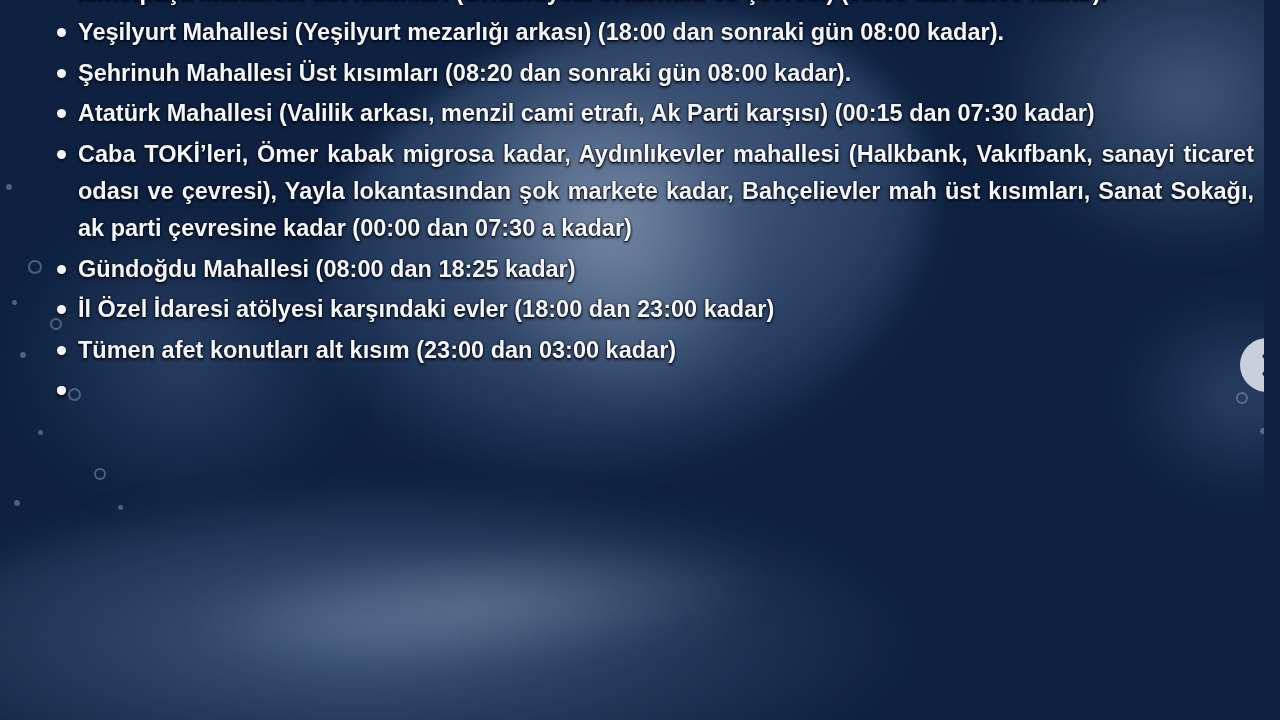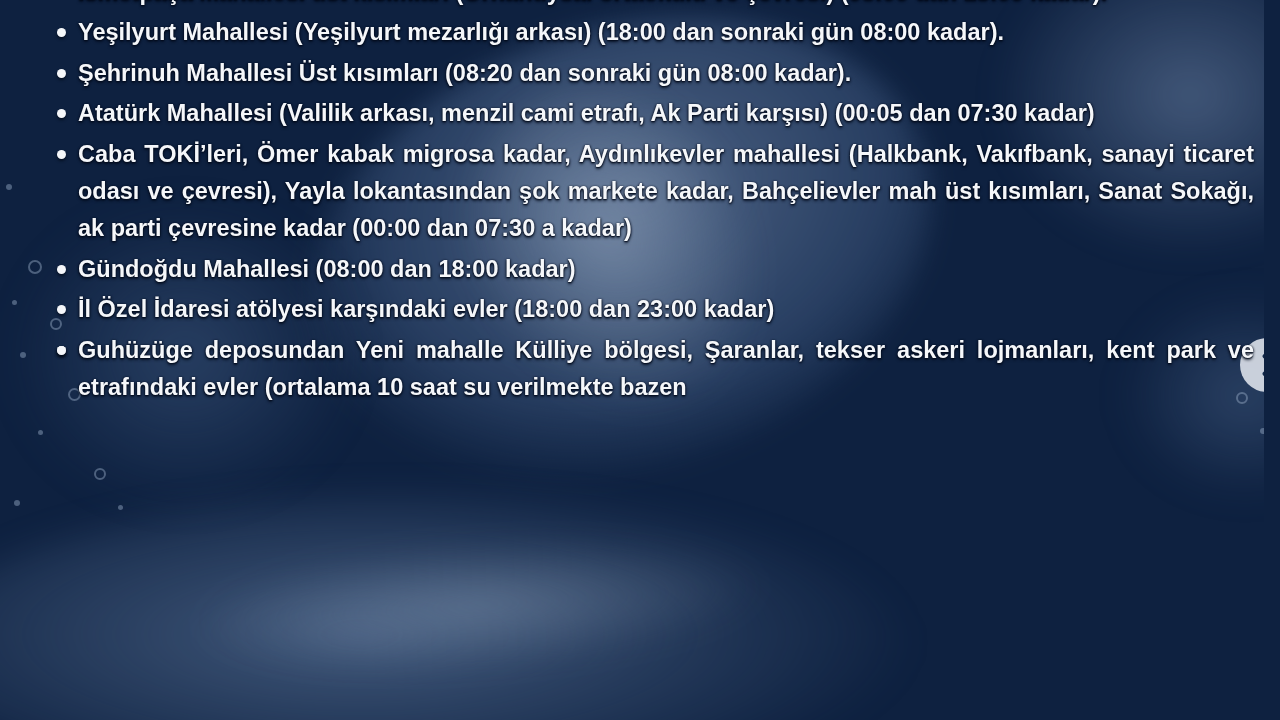--- a/index.html
+++ b/index.html
@@ -114,43 +114,43 @@
       <li>
     <span class="bullet"></span>
     <span>Yeşilyurt Mahallesi (Yeşilyurt mezarlığı arkası) (18:00 dan sonraki gün 08:00 kadar).</span>
   </li>
       <li>
     <span class="bullet"></span>
     <span>Şehrinuh Mahallesi Üst kısımları (08:20 dan sonraki gün 08:00 kadar).</span>
   </li>
       <li>
     <span class="bullet"></span>
-    <span>Atatürk Mahallesi (Valilik arkası, menzil cami etrafı, Ak Parti karşısı) (00:05 dan 07:30 kadar)</span>
+    <span>Atatürk Mahallesi (Valilik arkası, menzil cami etrafı, Ak Parti karşısı) (00:15 dan 07:30 kadar)</span>
   </li>
       <li>
     <span class="bullet"></span>
     <span>Caba TOKİ’leri, Ömer kabak migrosa kadar, Aydınlıkevler mahallesi (Halkbank, Vakıfbank, sanayi ticaret odası ve çevresi), Yayla lokantasından şok markete kadar, Bahçelievler mah üst kısımları, Sanat Sokağı, ak parti çevresine kadar (00:00 dan 07:30 a kadar)</span>
   </li>
       <li>
     <span class="bullet"></span>
-    <span>Gündoğdu Mahallesi (08:00 dan 18:00 kadar)</span>
+    <span>Gündoğdu Mahallesi (08:00 dan 18:25 kadar)</span>
   </li>
       <li>
     <span class="bullet"></span>
     <span>İl Özel İdaresi atölyesi karşındaki evler (18:00 dan 23:00 kadar)</span>
   </li>
       <li>
     <span class="bullet"></span>
+    <span>Tümen afet konutları alt kısım (23:00 dan 03:00 kadar)</span>
   </li>
       <li>
     <span class="bullet"></span>
   </li>
       <li>
     <span class="bullet"></span>
-    <span>Guhüzüge deposundan Yeni mahalle Külliye bölgesi, Şaranlar, tekser askeri lojmanları, kent park ve etrafındaki evler (ortalama 10 saat su verilmekte bazen</span>
   </li>
     </ul>
 
   <button class="next-btn" aria-label="next">
     <svg width="28" height="28" viewBox="0 0 24 24">
       <path d="M8.5 4.5 L17 12 L8.5 19.5" fill="none" stroke="#12294b" stroke-width="4" stroke-linecap="round" stroke-linejoin="round"></path>
     </svg>
   </button>
 
 </div>

